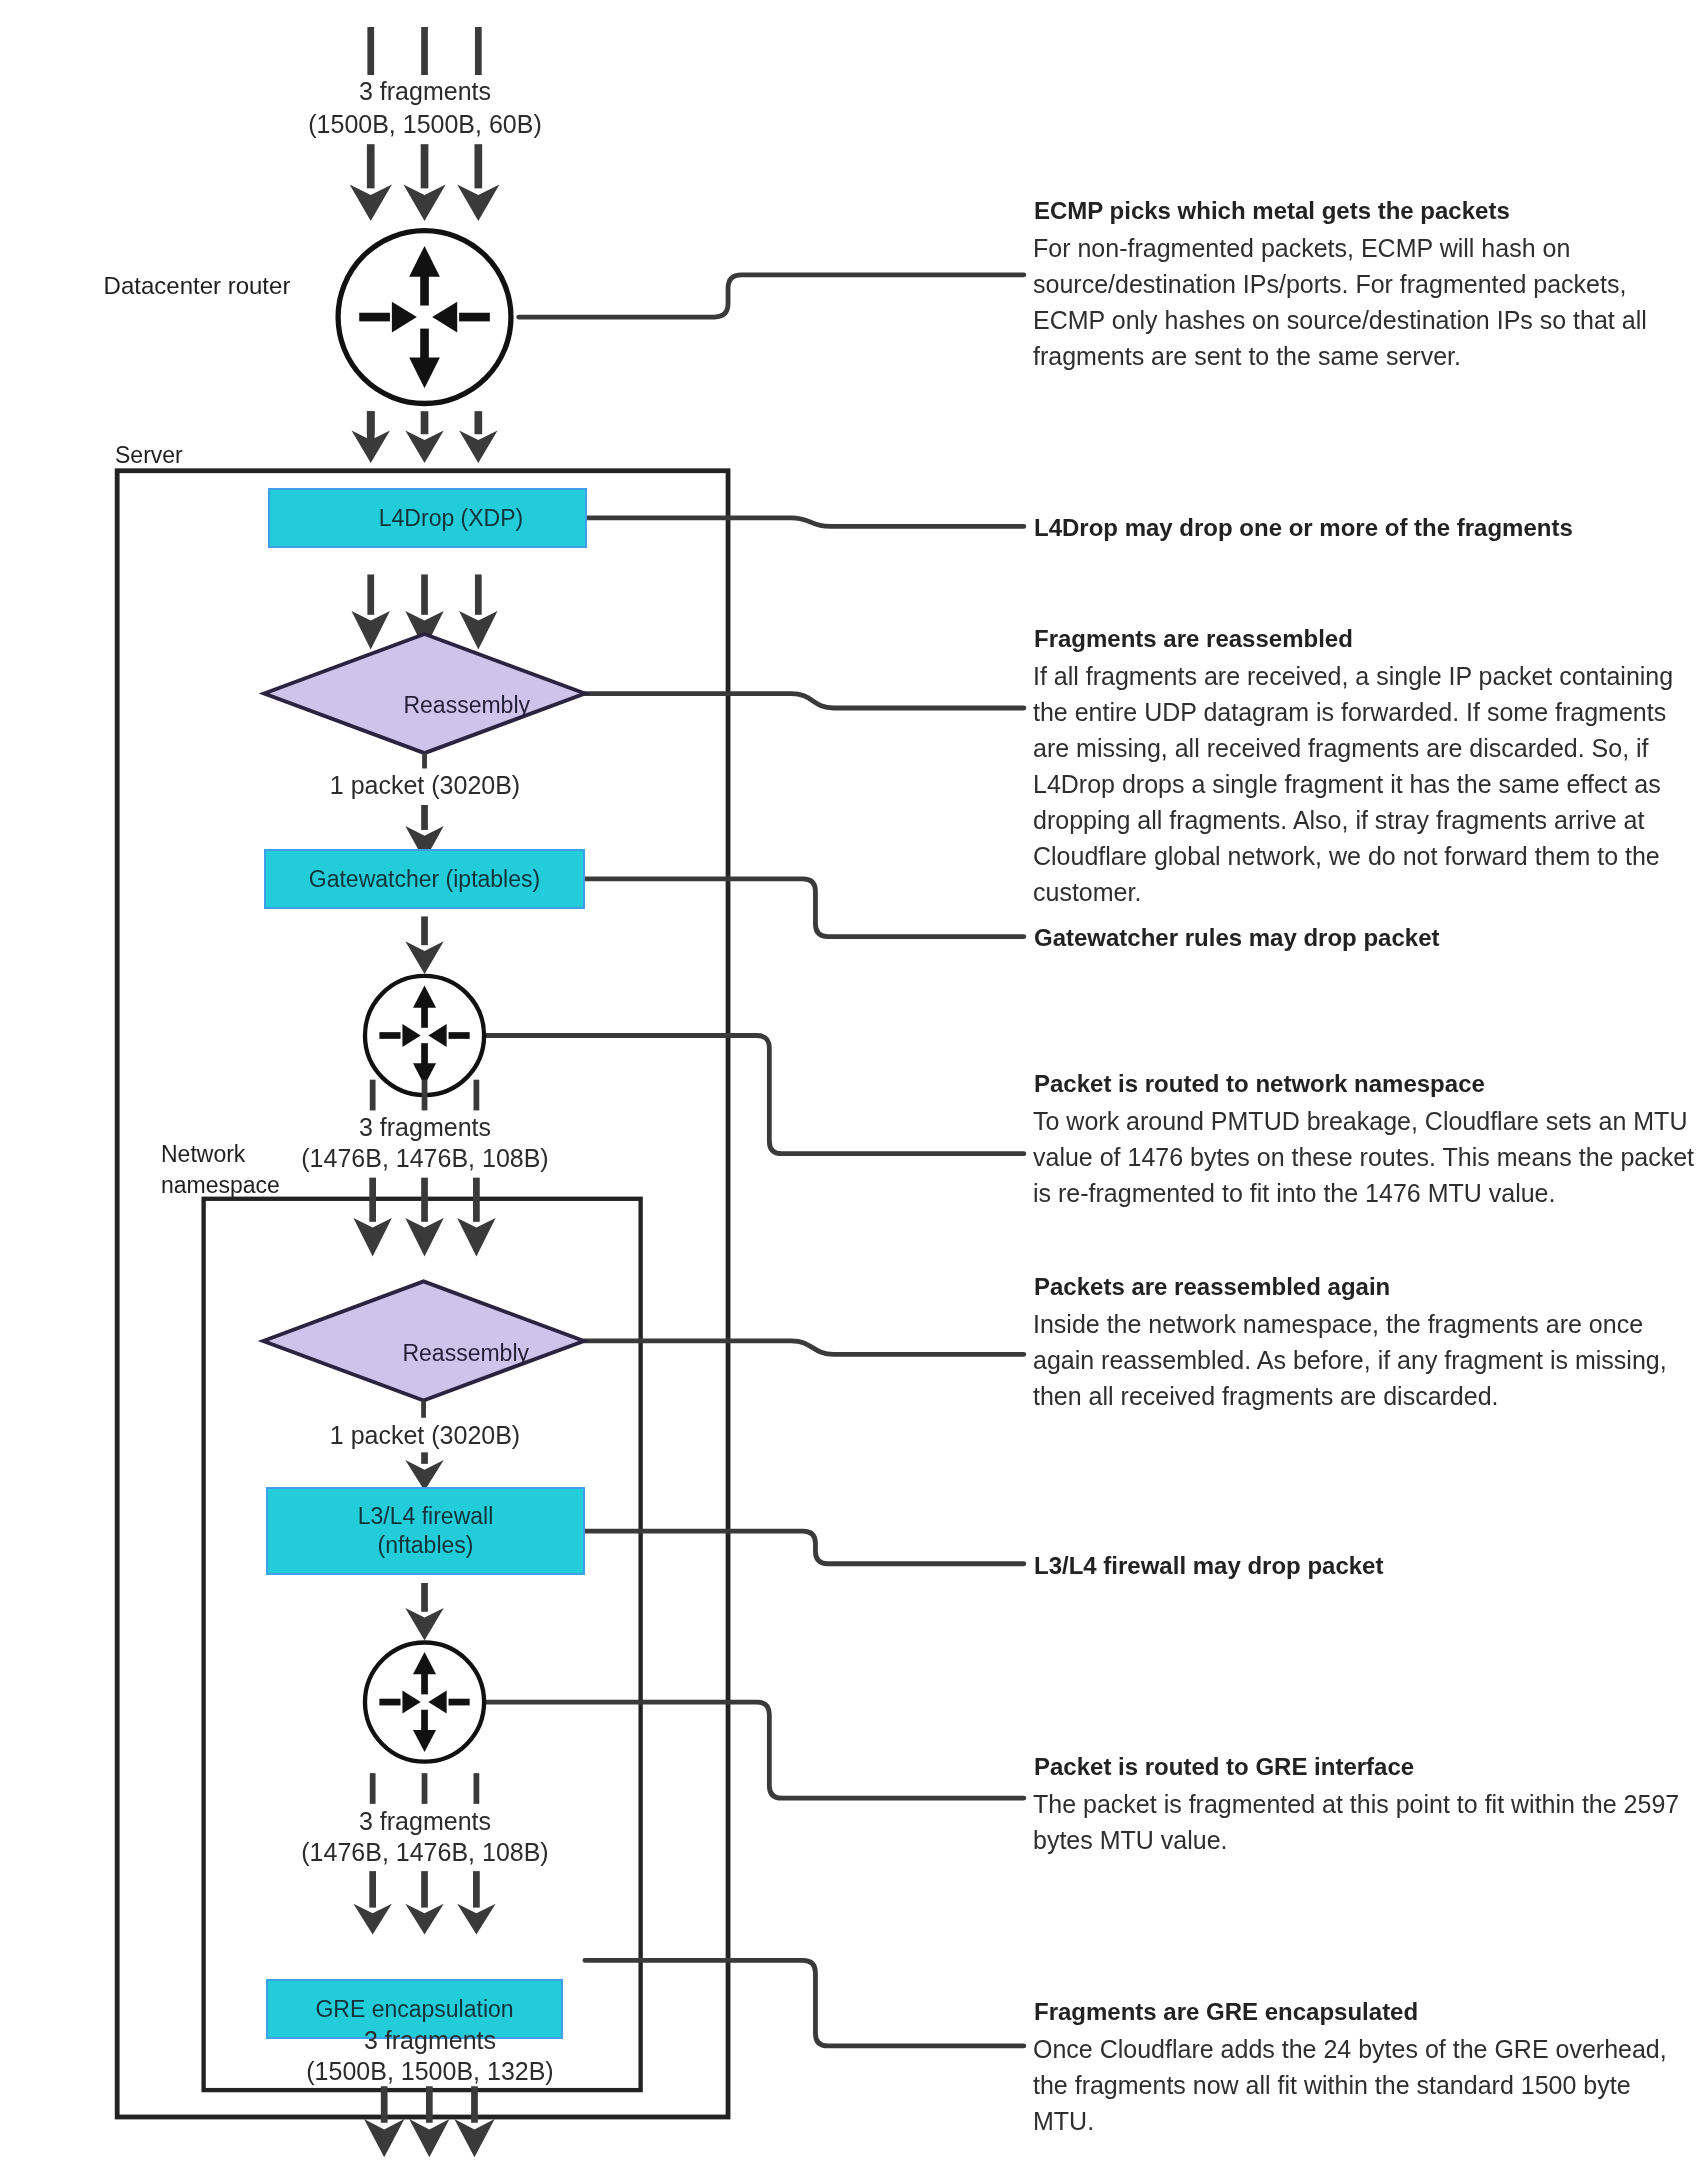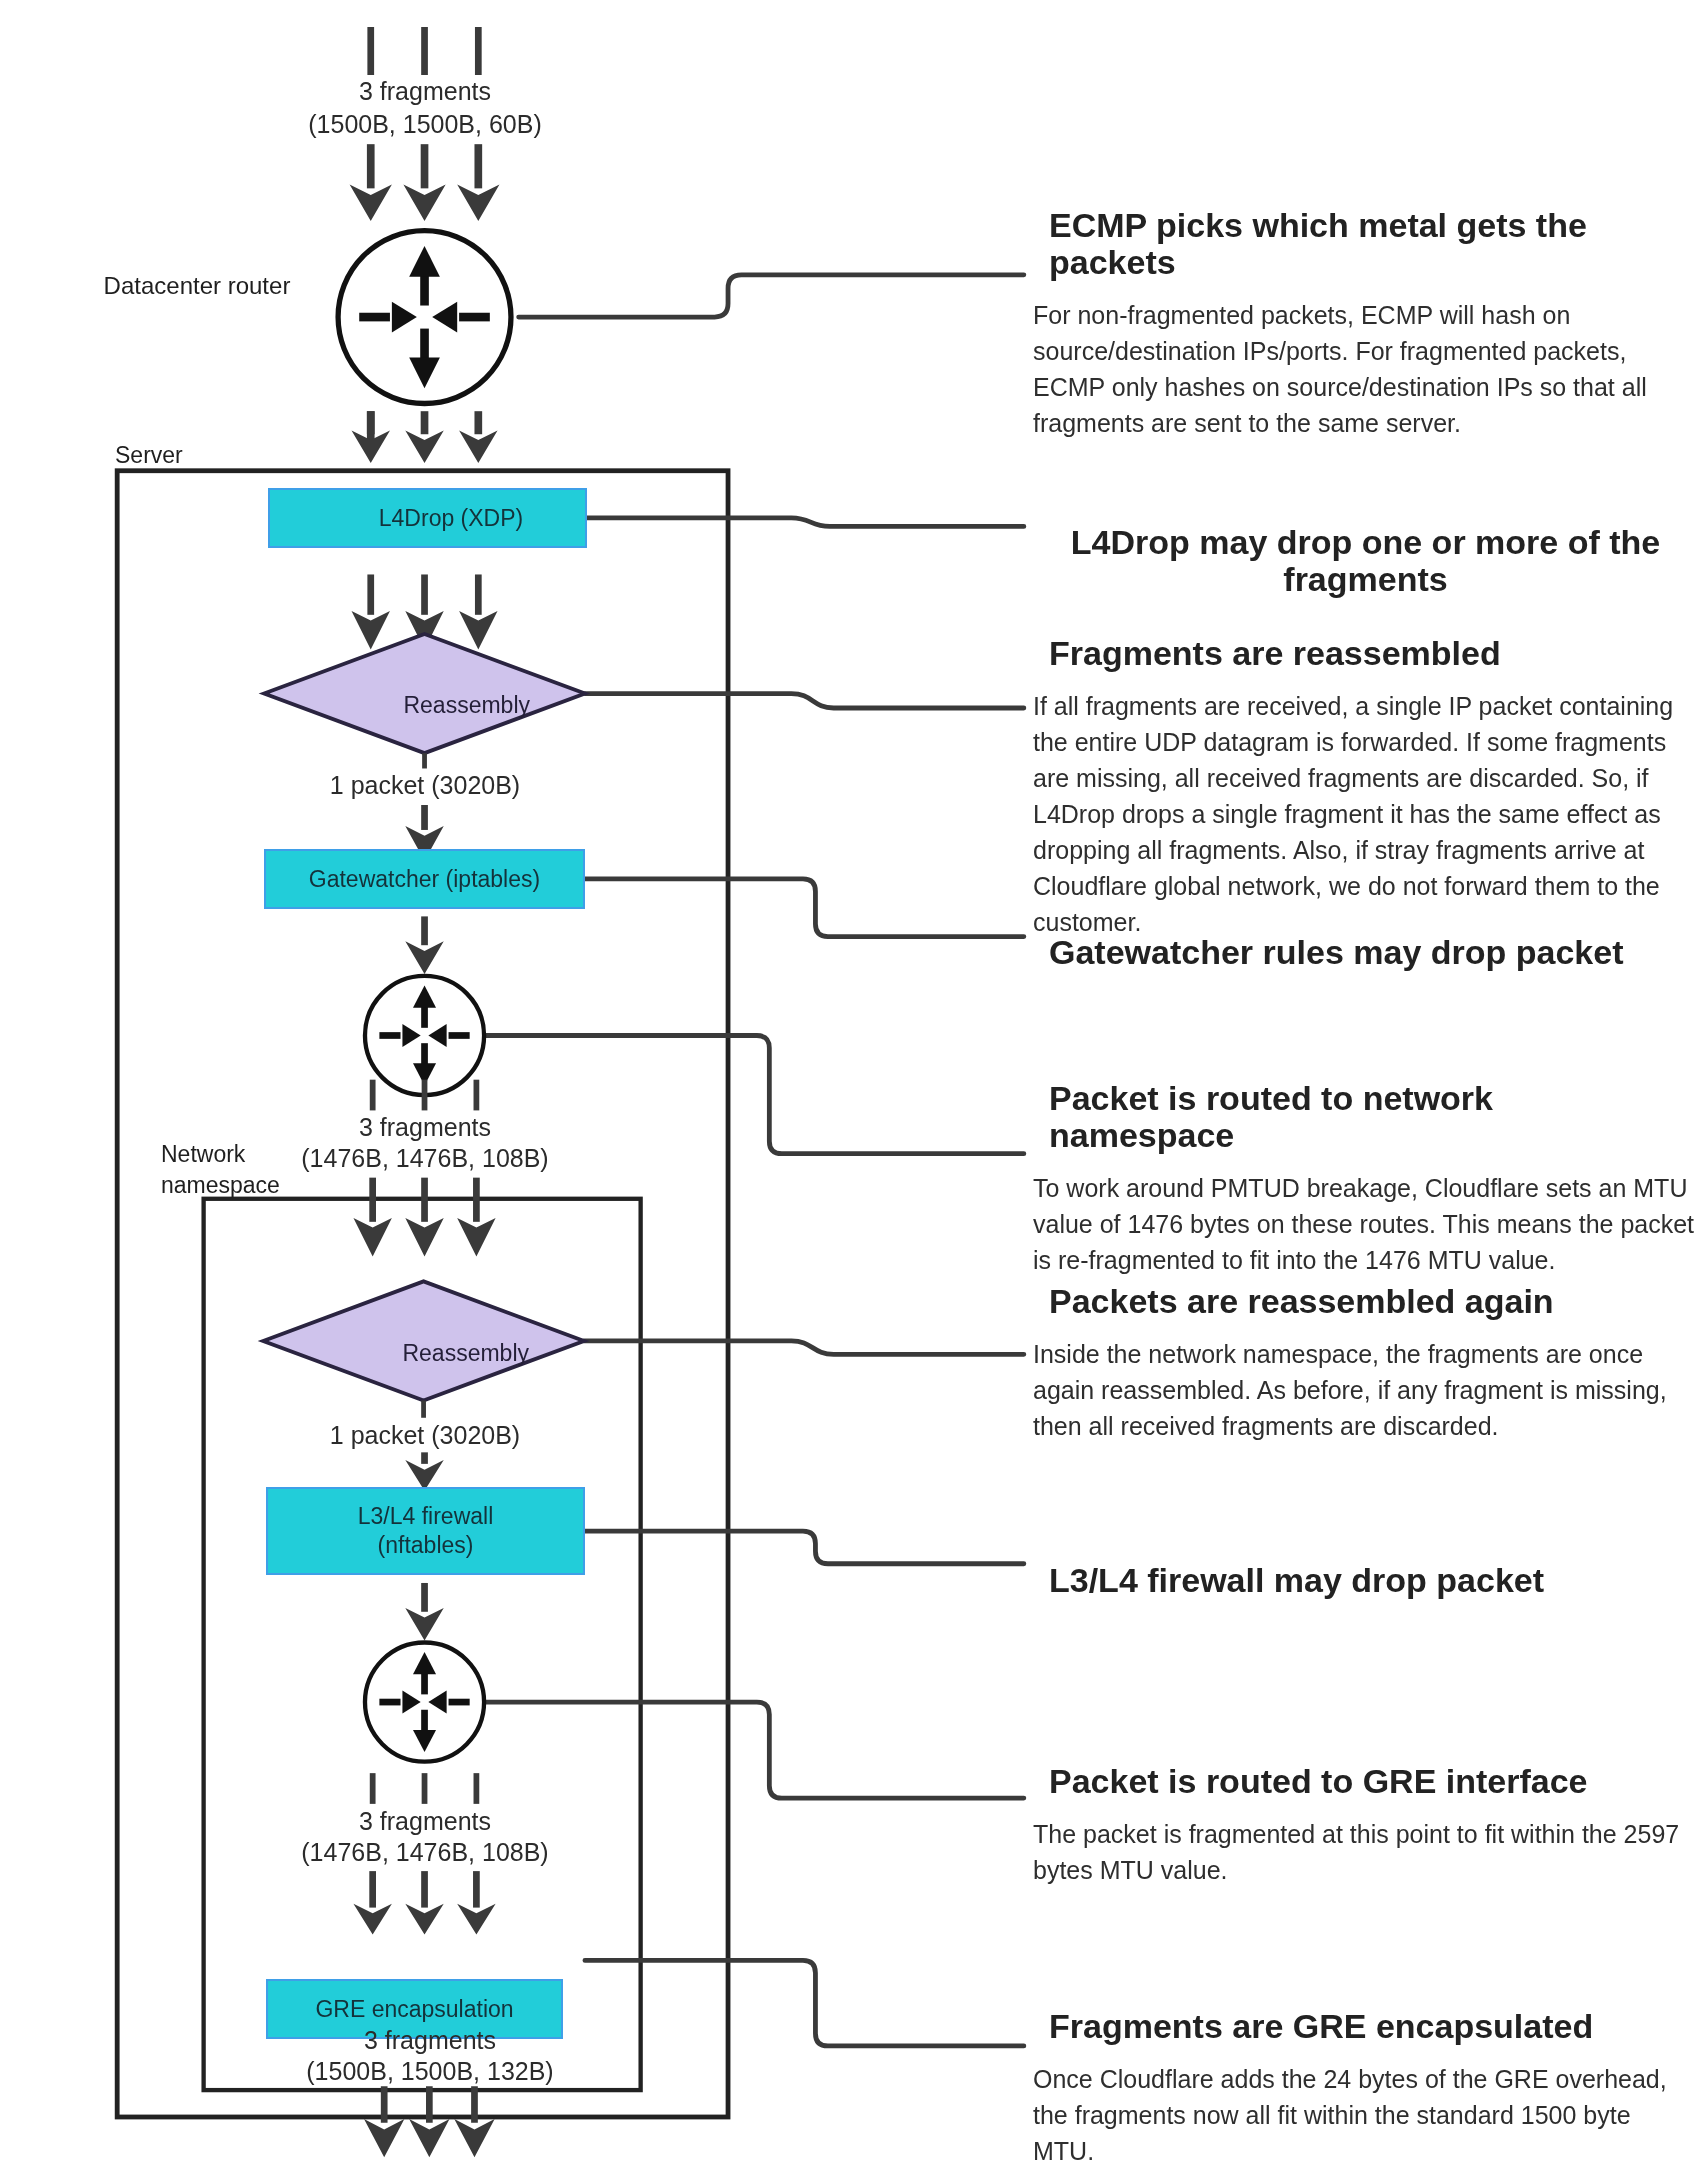--- a/index.html
+++ b/index.html
@@ -21,21 +21,21 @@
   .flow-label{width:346px;text-align:center;font-size:25px;color:#2b2b2b;}
   .side-label{font-size:23px;color:#1f1f1f;}
   .big-label{font-size:24px;line-height:37px;text-align:center;white-space:normal;color:#1f1f1f;}
   .cyan-box{
     position:absolute;display:flex;align-items:center;justify-content:center;flex-direction:column;
     background:var(--color-box-fill);border:2.9px solid var(--color-box-border);
     box-sizing:border-box;font-size:23px;color:#14323a;text-align:center;line-height:29px;
   }
   .diamond-label{position:absolute;width:211px;text-align:right;font-size:23px;color:#241f38;margin-top:12px;}
   .ann{position:absolute;left:1033px;width:665px;}
-  .ann h3{margin:16px;font-size:34px;line-height:37px;font-weight:bold;color:#222;}
+  .ann h3{margin:1px;font-size:24px;line-height:37px;font-weight:bold;color:#222;}
   .ann p{margin:0;font-size:25px;line-height:36px;color:#2e2e2e;white-space:normal;}
   .wrap{white-space:normal;}
 </style>
 </head>
 <body>
 
 <div class="canvas">
 
   <svg width="1701" height="2168" viewBox="0 0 1771 2257">
 
@@ -242,21 +242,21 @@
   </div>
 
   <div class="txt flow-label" style="left:257px;top:2026px;">3 fragments</div>
   <div class="txt flow-label" style="left:257px;top:2057px;">(1500B, 1500B, 132B)</div>
 
   <div class="ann" style="top:191px;">
     <h3>ECMP picks which metal gets the packets</h3>
     <p>For non-fragmented packets, ECMP will hash on source/destination IPs/ports. For fragmented packets, ECMP only hashes on source/destination IPs so that all fragments are sent to the same server.</p>
   </div>
 
-  <div class="ann" style="top:508px;text-align:center;">
+  <div class="ann" style="top:508px;">
     <h3>L4Drop may drop one or more of the fragments</h3>
   </div>
 
   <div class="ann" style="top:619px;">
     <h3>Fragments are reassembled</h3>
     <p>If all fragments are received, a single IP packet containing the entire UDP datagram is forwarded. If some fragments are missing, all received fragments are discarded. So, if L4Drop drops a single fragment it has the same effect as dropping all fragments. Also, if stray fragments arrive at Cloudflare global network, we do not forward them to the customer.</p>
   </div>
 
   <div class="ann" style="top:918px;">
     <h3>Gatewatcher rules may drop packet</h3>

